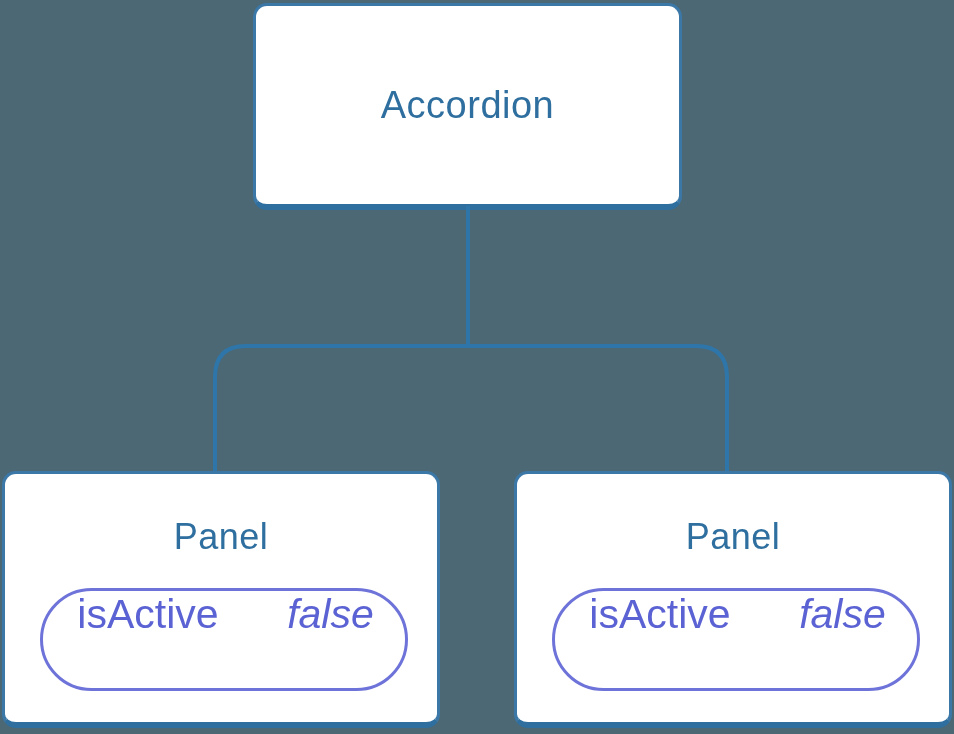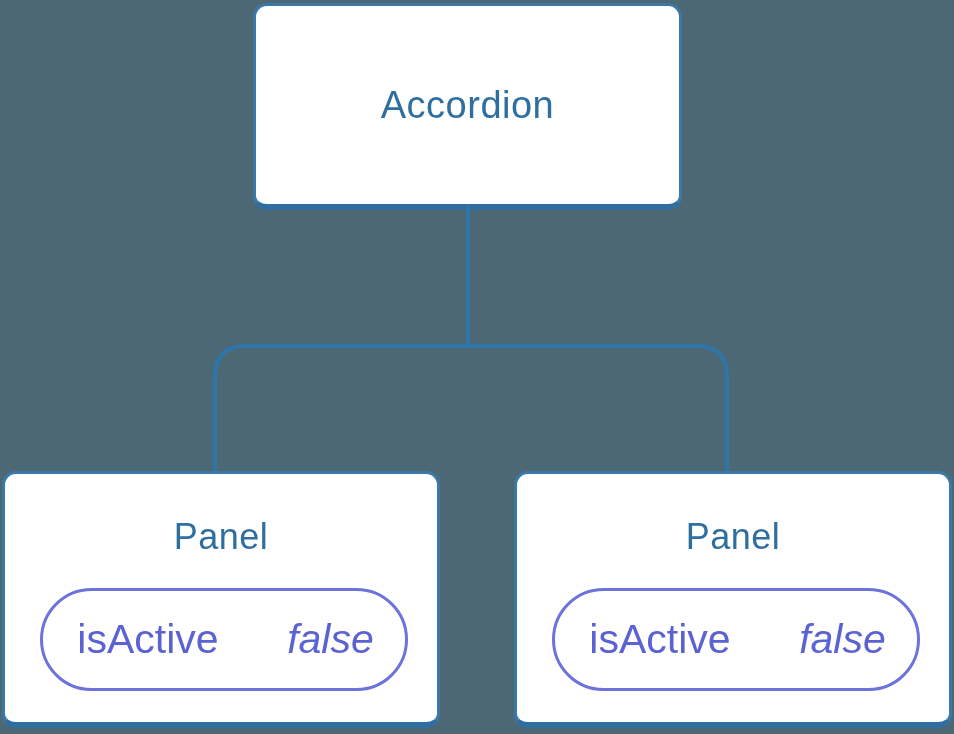--- a/index.html
+++ b/index.html
@@ -74,21 +74,21 @@
     letter-spacing: 0.5px;
   }
 
   .state-pill {
     position: absolute;
     left: 35px; top: 114px;
     width: 368px; height: 103px;
     border: 3px solid var(--pill-border);
     border-radius: 60px;
     display: flex;
-    align-items: center;
+    align-items: flex-start;
     overflow: hidden;
     background: var(--box-fill);
   }
   .pill-cell {
     display: flex;
     align-items: center;
     justify-content: center;
     color: var(--pill-text);
     font-size: 41px;
     font-weight: 400;

